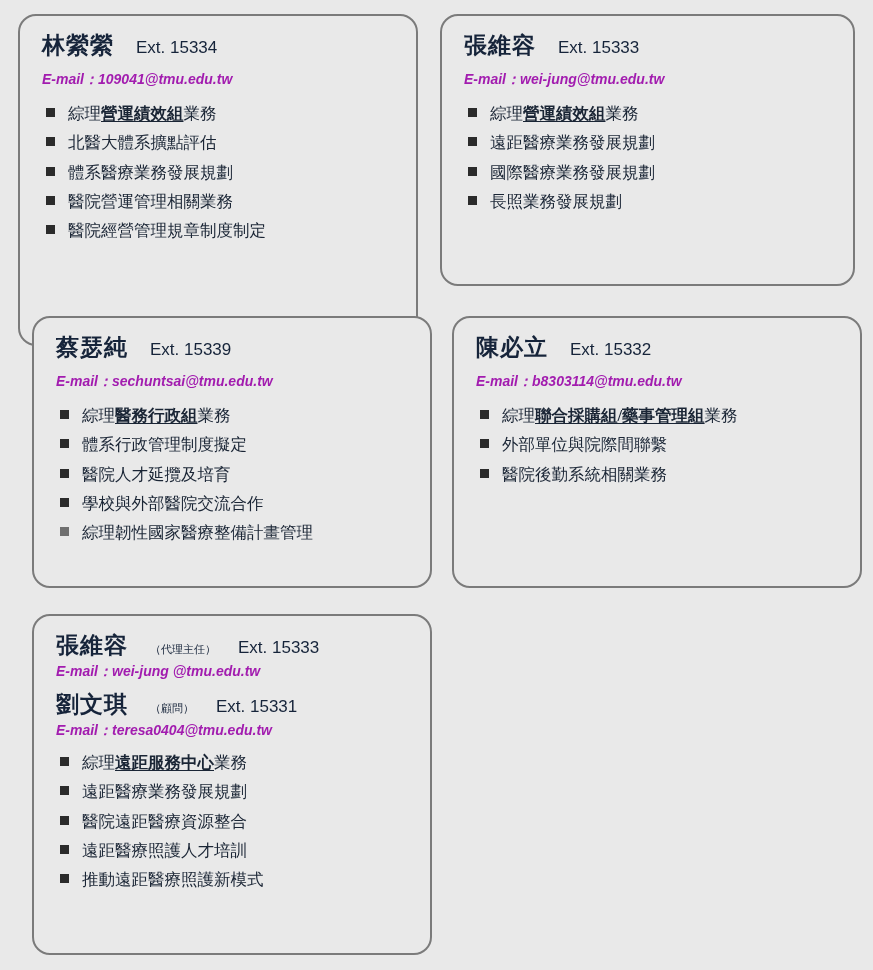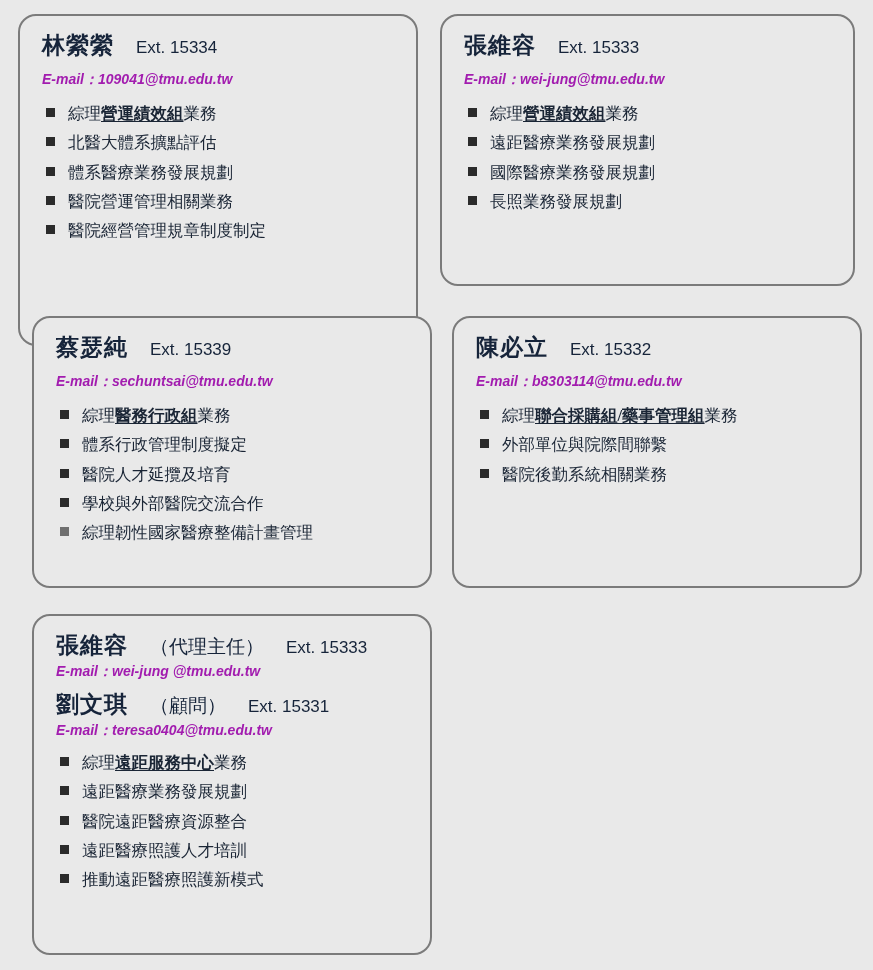--- a/index.html
+++ b/index.html
@@ -98,21 +98,21 @@
   #card-lin     { left: 18px;  top: 14px;  width: 400px; height: 332px; }
   #card-chang   { left: 440px; top: 14px;  width: 415px; height: 272px; }
   #card-tsai    { left: 32px;  top: 316px; width: 400px; height: 272px; }
   #card-chen    { left: 452px; top: 316px; width: 410px; height: 272px; }
   #card-remote  { left: 32px;  top: 614px; width: 400px; height: 341px; }
 
   
   .sub-person { margin-bottom: 4px; }
   .sub-person .name-line { margin-bottom: 2px; }
   .sub-person .role {
-    font-size: 19px;
+    font-size: 11px;
     color: #16243a;
   }
   .sub-person .email {
     margin-bottom: 8px;
   }
   .remote-list { margin-top: 10px; }
 </style>
 </head>
 <body>
 

